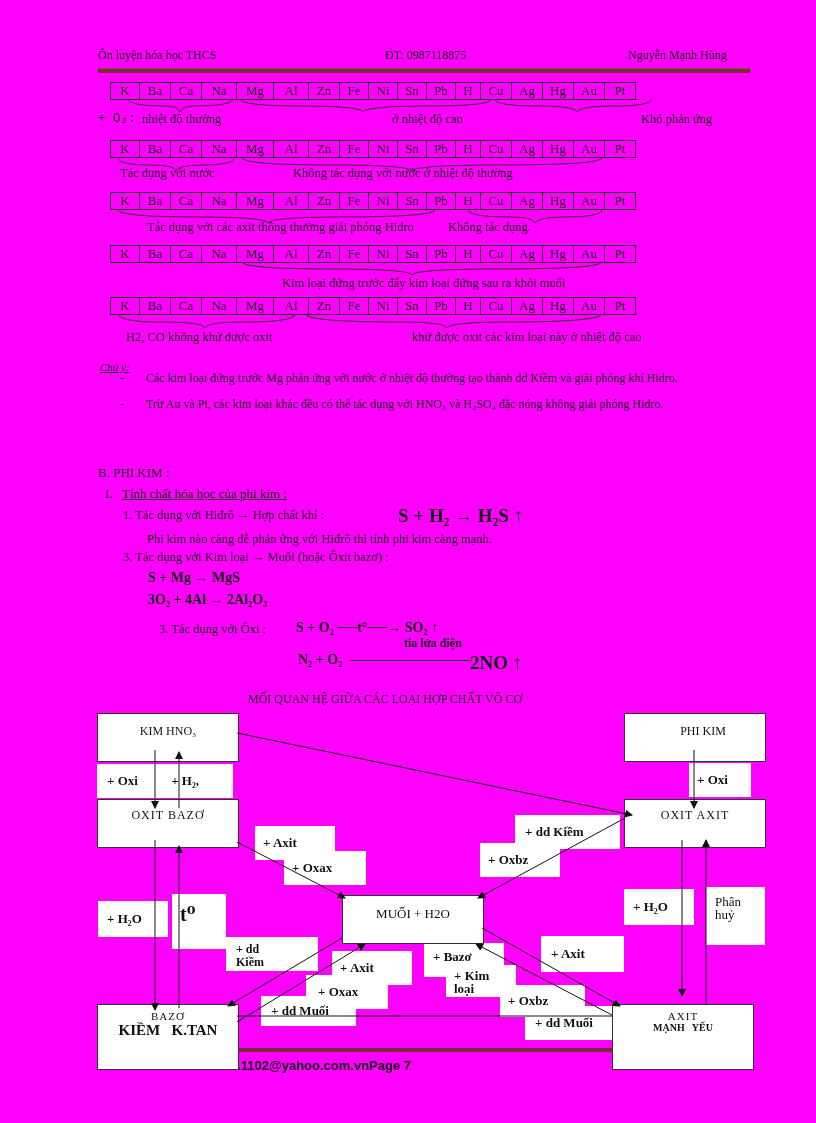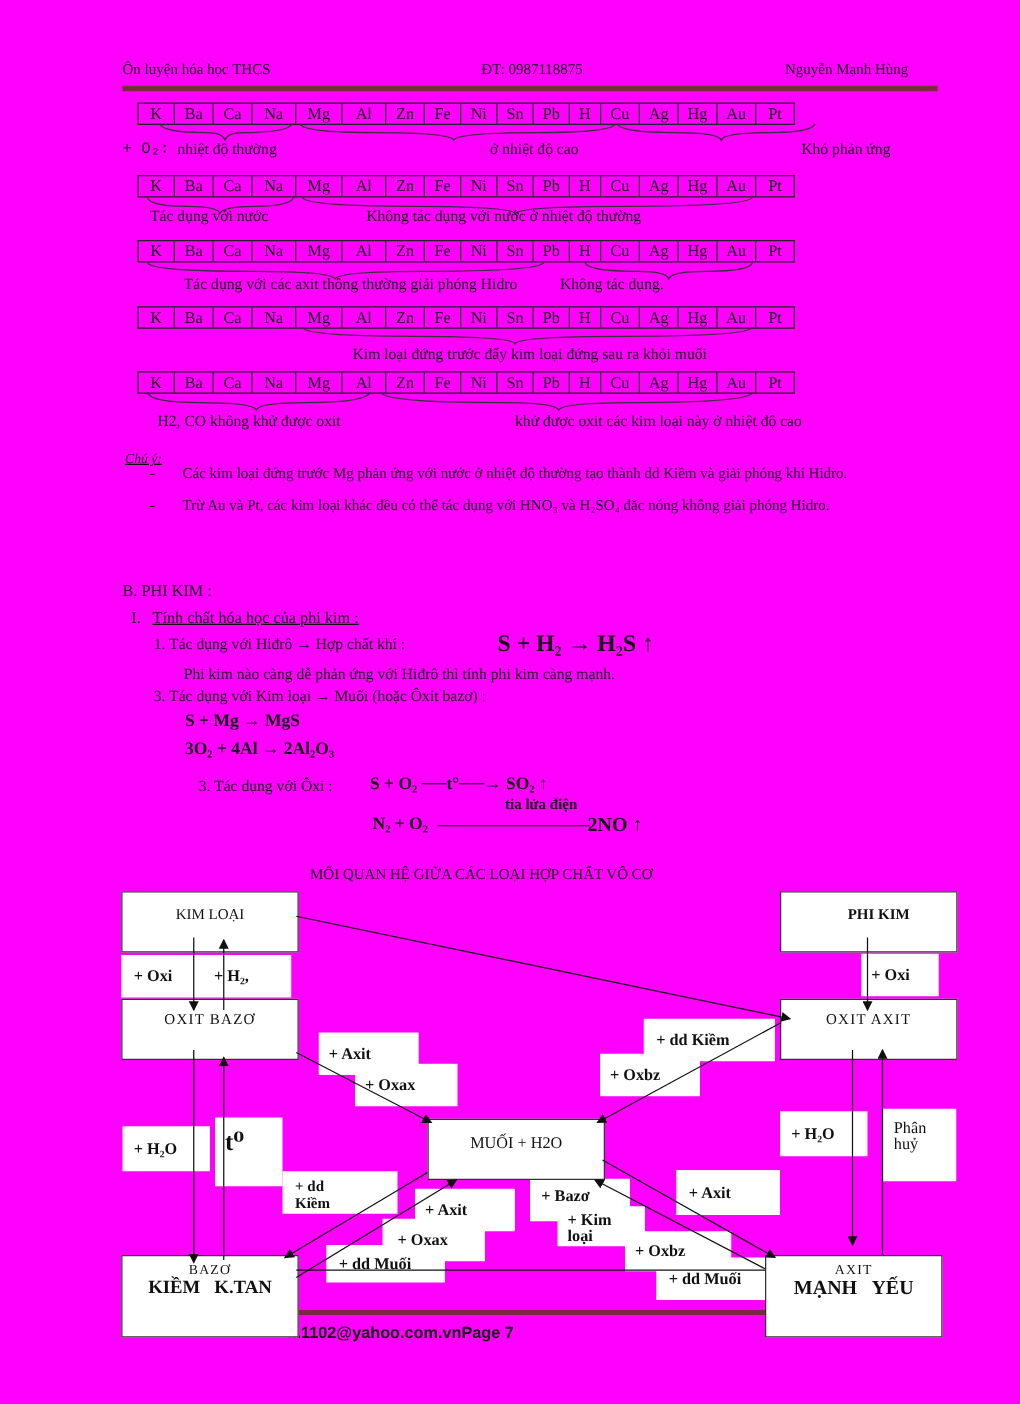--- a/index.html
+++ b/index.html
@@ -174,21 +174,21 @@
 <div class="lbl bold" style="left:398px; top:505px; font-size:19px;">S + H₂ → H₂S ↑</div>
 <div class="lbl" style="left:147px; top:532px; font-size:12.5px;">Phi kim nào càng dễ phản ứng với Hiđrô thì tính phi kim càng mạnh.</div>
 <div class="lbl" style="left:123px; top:550px; font-size:12.5px;">3.  Tác dụng với Kim loại  →  Muối (hoặc Ôxit bazơ) :</div>
 <div class="lbl bold" style="left:148px; top:570px; font-size:14px;">S + Mg → MgS</div>
 <div class="lbl bold" style="left:148px; top:592px; font-size:14px;">3O₂ + 4Al → 2Al₂O₃</div>
 <div class="lbl" style="left:123px; top:622px; font-size:12.5px;margin-left:36px;">3.  Tác dụng với Ôxi :</div>
 <div class="lbl bold" style="left:296px; top:620px; font-size:14px;">S + O₂ ──t°──→ SO₂ ↑</div>
 <div class="lbl bold" style="left:298px; top:652px; font-size:14px;">N₂ + O₂</div>
 <div class="lbl bold" style="left:404px; top:636px; font-size:12px;">tia lửa điện</div>
 <div class="abs" style="left:350px; top:660px; width:122px; height:1px; background:#222;"></div>
-<div class="lbl bold" style="left:470px; top:652px; font-size:16px;">2NO ↑</div>
+<div class="lbl bold" style="left:470px; top:652px; font-size:19px;">2NO ↑</div>
 
 <div class="lbl" style="left:248px; top:692px; font-size:12px;">MỐI QUAN HỆ GIỮA CÁC LOẠI HỢP CHẤT VÔ CƠ</div>
 
 <div class="wlbl" style="left:97px; top:764px; width:136px; height:34px; line-height:34px;">
   <span style="margin-left:10px;">+ Oxi</span>
   <span style="margin-left:30px;">+ H₂,</span>
 </div>
 <div class="wlbl" style="left:689px; top:763px; width:62px; height:34px; line-height:34px;"><span style="margin-left:8px;">+ Oxi</span></div>
 <div class="wlbl" style="left:255px; top:826px; width:80px; height:34px; line-height:34px;"><span style="margin-left:8px;">+ Axit</span></div>
 <div class="wlbl" style="left:284px; top:851px; width:82px; height:34px; line-height:34px;"><span style="margin-left:8px;">+ Oxax</span></div>
@@ -211,41 +211,41 @@
 <div class="wlbl" style="left:541px; top:936px; width:83px; height:36px; line-height:36px;"><span style="margin-left:10px;">+ Axit</span></div>
 <div class="wlbl" style="left:624px; top:889px; width:70px; height:36px; line-height:36px;"><span style="margin-left:9px;">+ H₂O</span></div>
 <div class="wlbl" style="left:706px; top:887px; width:59px; height:58px;">
     <span style="display:block; margin:8px 0 0 9px; width:40px; white-space:normal; line-height:13px; font-weight:normal;">Phân huỷ</span>
   </div>
 
 <div class="abs" style="left:98px; top:1048px; width:652px; height:4px; background:#7a2a3a;"></div>
 <div class="lbl" style="left:230px; top:1058px; font-size:13px; font-weight:bold; font-family:'Liberation Sans', sans-serif;">...1102@yahoo.com.vnPage 7</div>
 
 <div class="box" style="left:97px; top:713px; width:140px; height:47px;">
-    <div style="margin-top:10px;">KIM LOẠI</div>
+    <div style="margin-top:10px;">KIM HNO₃</div>
   </div>
 <div class="box" style="left:624px; top:713px; width:140px; height:47px;">
-    <div style="margin-top:10px; font-weight:bold;margin-left:16px;">PHI KIM</div>
+    <div style="margin-top:10px; font-weight:normal;margin-left:16px;">PHI KIM</div>
   </div>
 <div class="box" style="left:97px; top:799px; width:140px; height:47px;">
     <div style="margin-top:8px; letter-spacing:1px;">OXIT BAZƠ</div>
   </div>
 <div class="box" style="left:624px; top:799px; width:140px; height:47px;">
     <div style="margin-top:8px; letter-spacing:1px;">OXIT AXIT</div>
   </div>
 <div class="box" style="left:342px; top:895px; width:140px; height:47px;">
     <div style="margin-top:10px; font-size:13px;">MUỐI + H2O</div>
   </div>
 <div class="box" style="left:97px; top:1004px; width:140px; height:64px;">
   <div style="margin-top:5px; font-size:11px; letter-spacing:1px;">BAZƠ</div>
   <div style="font-size:15px; font-weight:bold; white-space:pre;">KIỀM   K.TAN</div>
 </div>
 <div class="box" style="left:612px; top:1004px; width:140px; height:64px;">
   <div style="margin-top:5px; font-size:11px; letter-spacing:1px;">AXIT</div>
-  <div style="font-size:16px; font-weight:bold; white-space:pre;">MẠNH   YẾU</div>
+  <div style="font-size:10px; font-weight:bold; white-space:pre;">MẠNH   YẾU</div>
 </div>
 
 <svg class="lines" width="816" height="1123" style="pointer-events:none;">
   <defs>
     <marker id="ah" markerWidth="8" markerHeight="8" refX="7" refY="4" orient="auto">
       <path d="M0,0 L8,4 L0,8 z" fill="#111"></path>
     </marker>
   </defs>
   <g stroke="#111" stroke-width="1" fill="none">
     <line x1="155" y1="750" x2="155" y2="808" marker-end="url(#ah)"></line>

